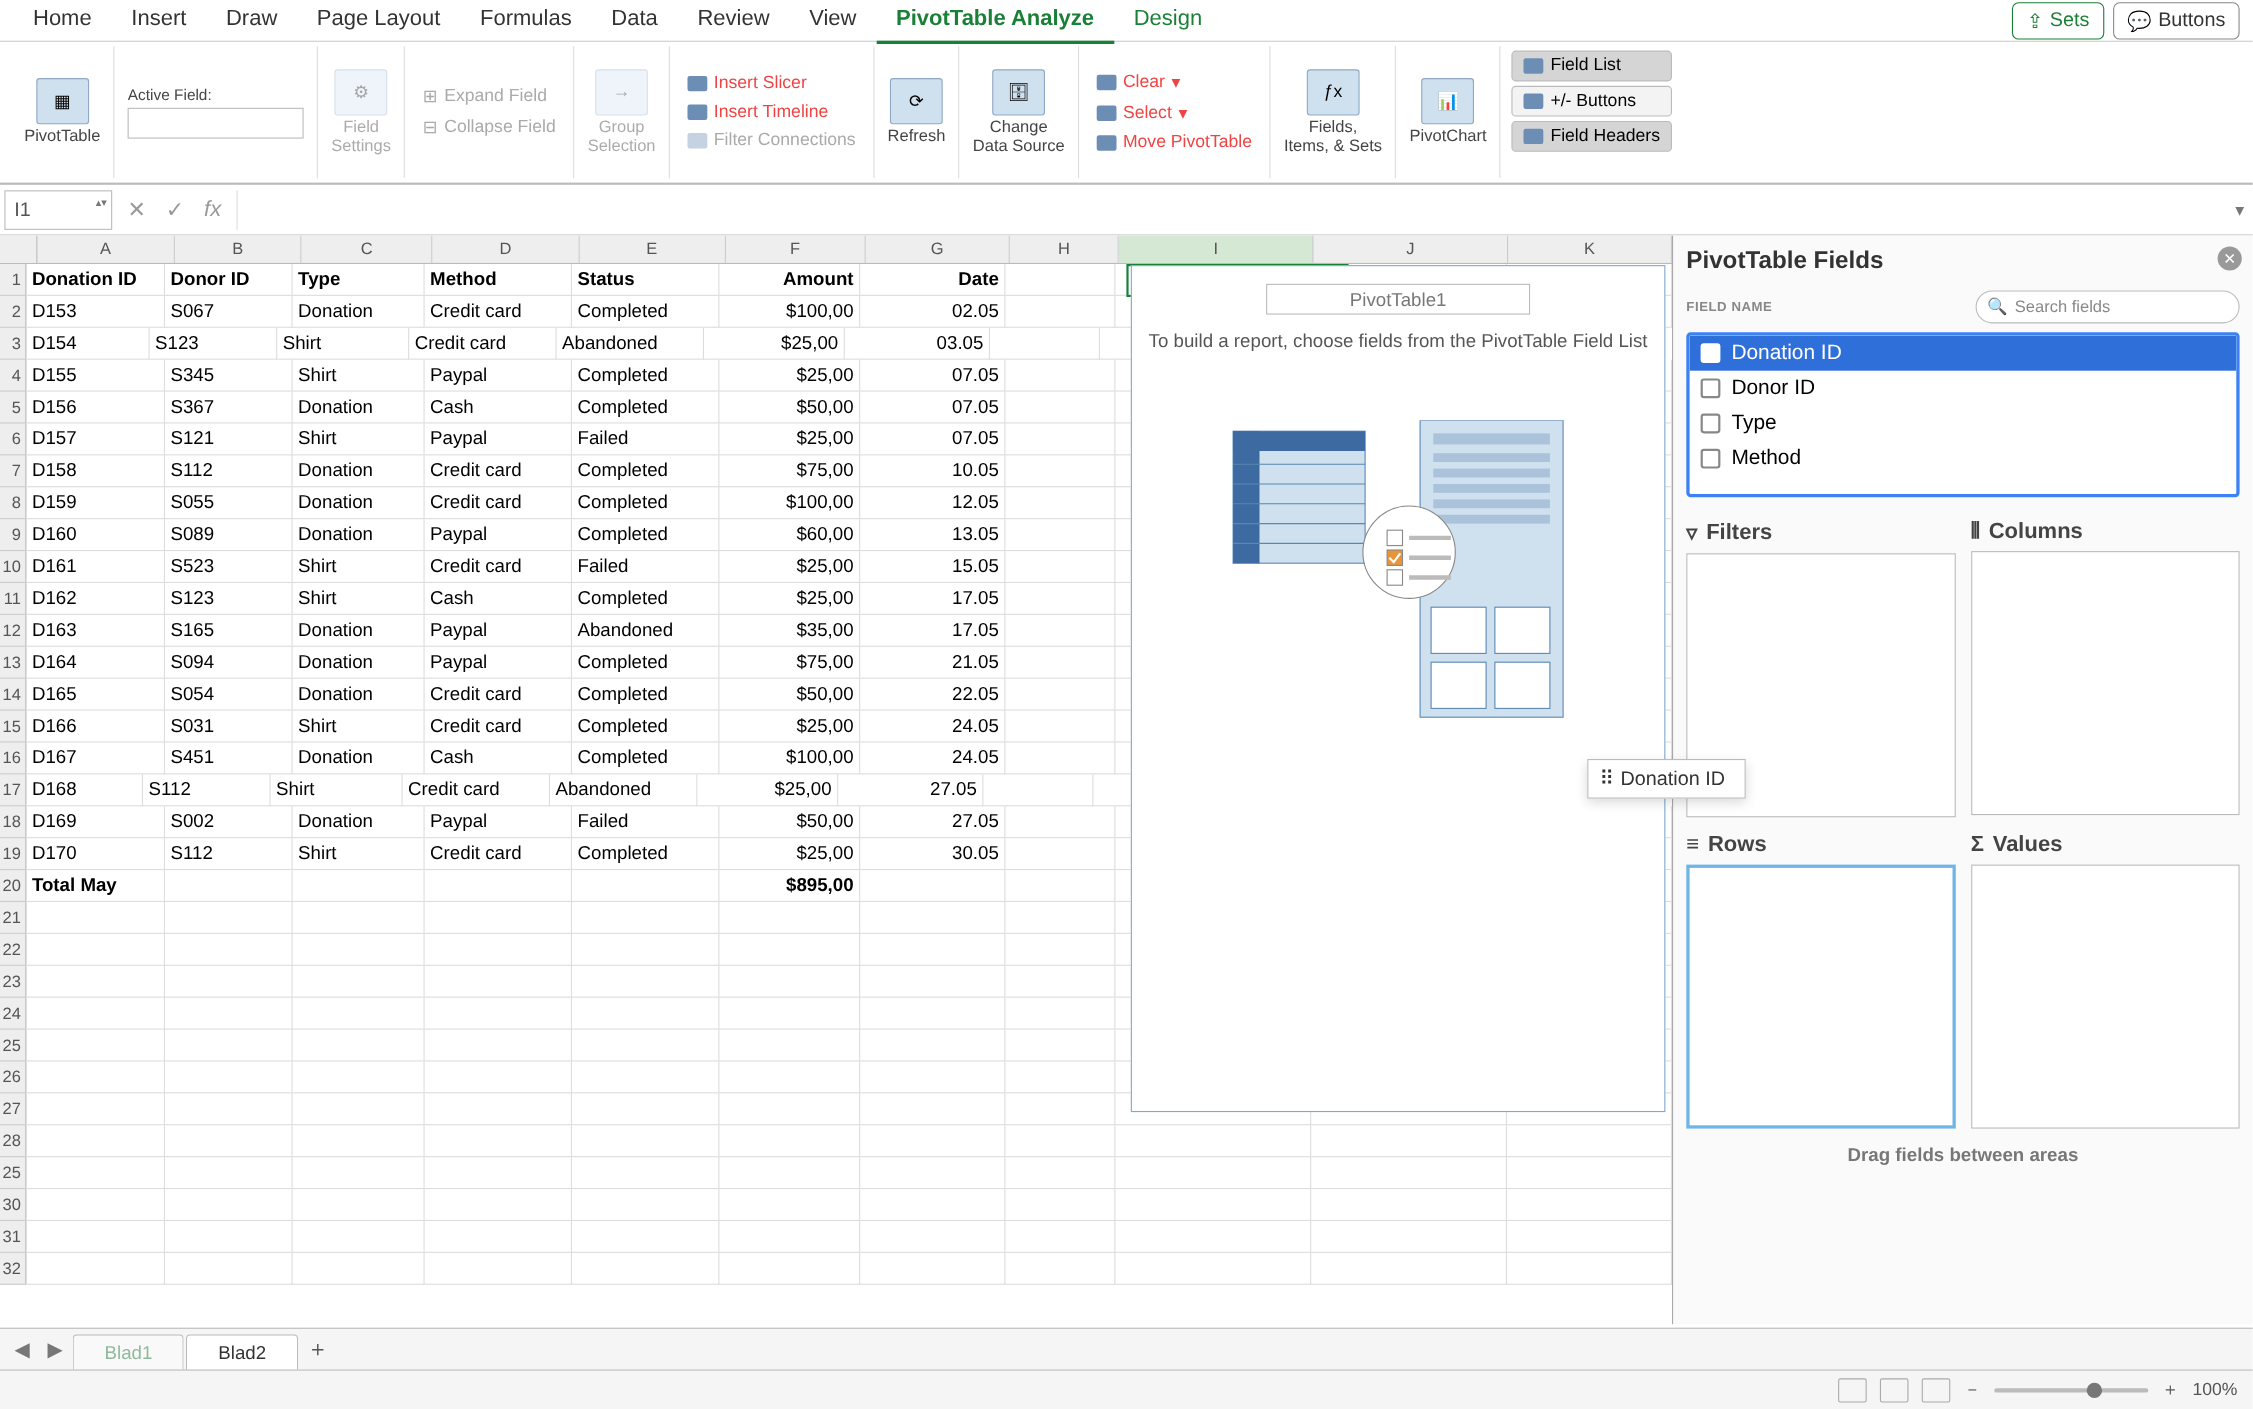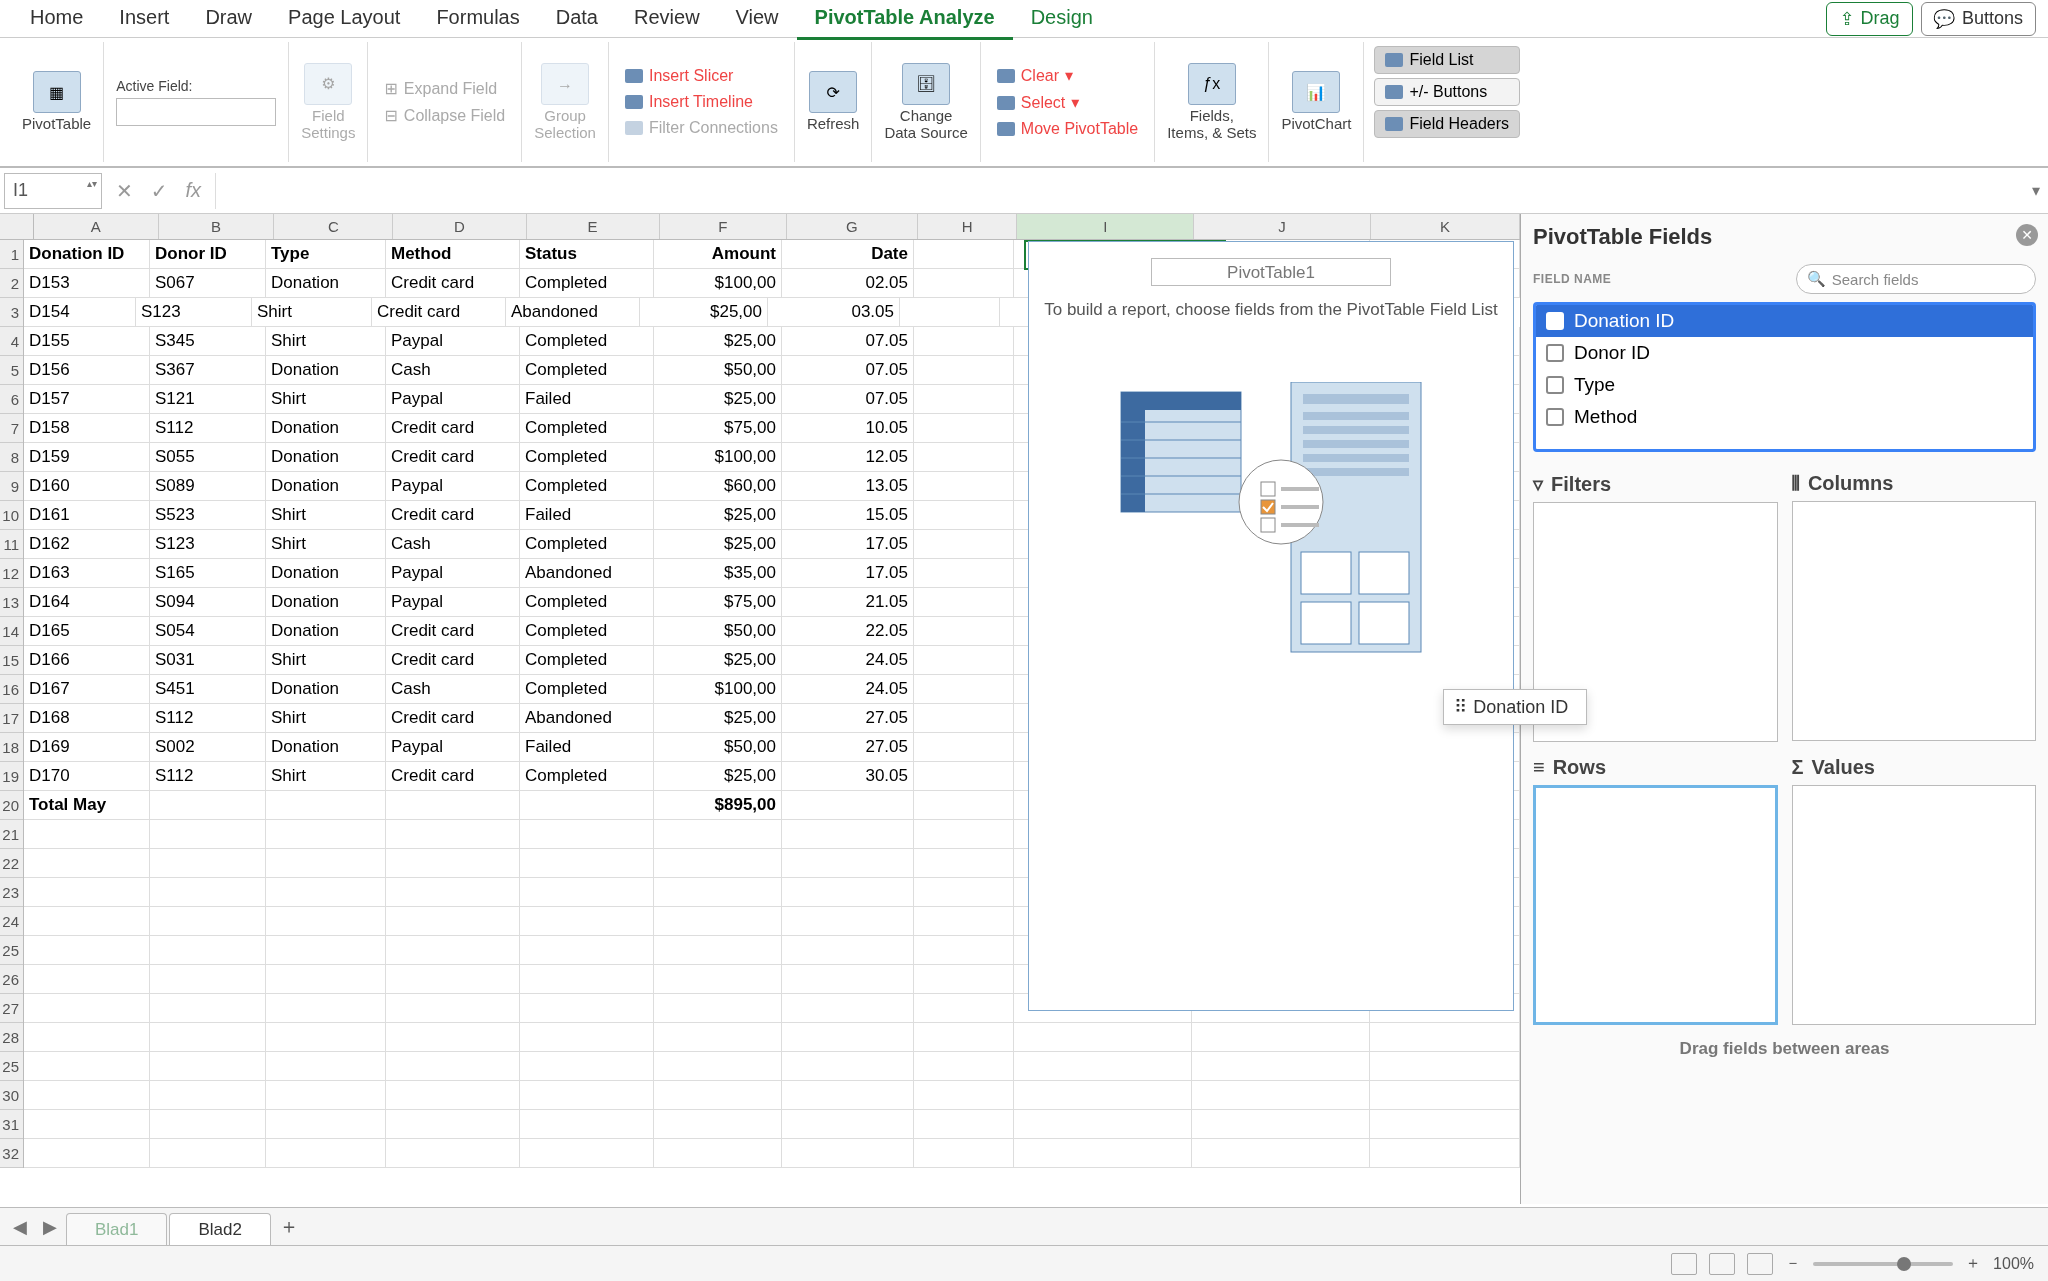--- a/index.html
+++ b/index.html
@@ -108,21 +108,21 @@
       <div class="tab">Formulas</div>
       <div class="tab">Data</div>
       <div class="tab">Review</div>
       <div class="tab">View</div>
       <div class="tab active ctx">PivotTable Analyze</div>
       <div class="tab ctx">Design</div>
     </div>
   <div class="spacer"></div>
   <div class="btn-tr">
       <span>⇪</span>
-      <span>Drag</span>
+      <span>Sets</span>
     </div>
   <div class="btn-tr grey">
       <span>💬</span>
       <span>Buttons</span>
     </div>
 </div>
 
 <div class="ribbon-body">
   <div class="rgroup">
     <div class="icon-lg">▦</div>
@@ -484,21 +484,21 @@
             <div class="cell" style="width: 134px;">Cash</div>
             <div class="cell" style="width: 134px;">Completed</div>
             <div class="cell right" style="width: 128px;">$100,00</div>
             <div class="cell right" style="width: 132px;">24.05</div>
             <div class="cell" style="width: 100px;"></div>
             <div class="cell" style="width: 178px;"></div>
             <div class="cell" style="width: 178px;"></div>
             <div class="cell" style="width: 150px;"></div>
           </div>
           <div class="data-row">
-            <div class="cell" style="width: 126px; text-align: center;">D168</div>
+            <div class="cell" style="width: 106px; text-align: center;">D168</div>
             <div class="cell" style="width: 116px;">S112</div>
             <div class="cell" style="width: 120px;">Shirt</div>
             <div class="cell" style="width: 134px;">Credit card</div>
             <div class="cell" style="width: 134px;">Abandoned</div>
             <div class="cell right" style="width: 128px;">$25,00</div>
             <div class="cell right" style="width: 132px;">27.05</div>
             <div class="cell" style="width: 100px;"></div>
             <div class="cell" style="width: 178px;"></div>
             <div class="cell" style="width: 178px;"></div>
             <div class="cell" style="width: 150px;"></div>

